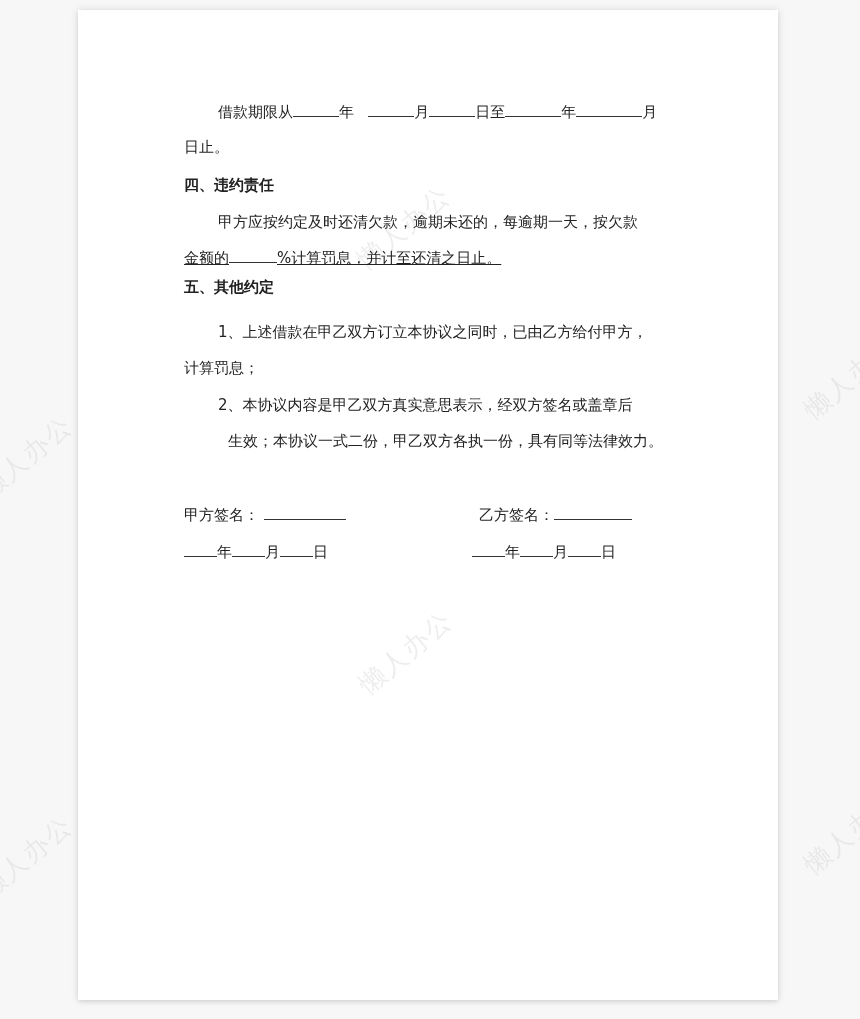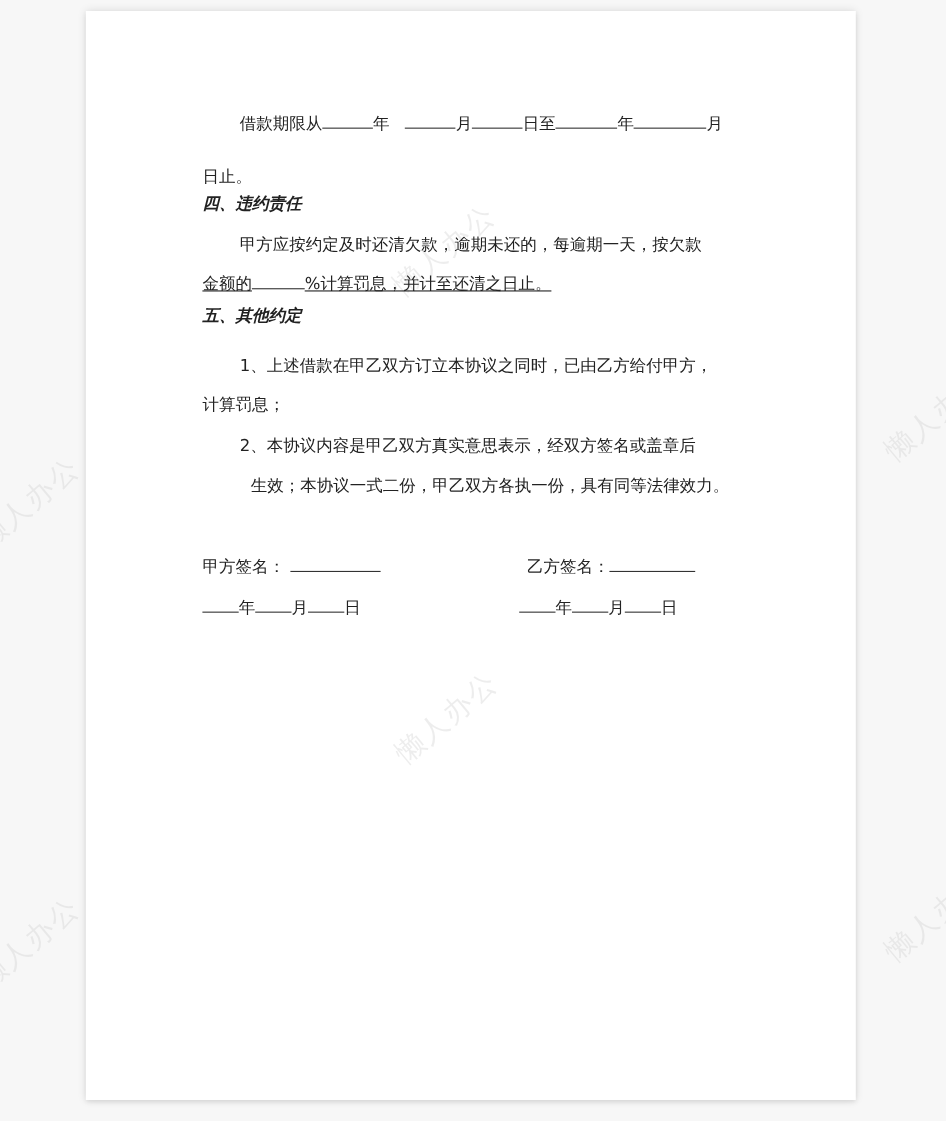--- a/index.html
+++ b/index.html
@@ -44,21 +44,21 @@
       letter-spacing: 2px;
     }
     .line {
       position: absolute;
       left: 106px;
       font-size: 15px;
       line-height: 20px;
       white-space: nowrap;
     }
     .indent { padding-left: 34px; }
-    .heading { font-weight: bold; font-style: italic; }
+    .heading { font-weight: bold; }
     .blank {
       display: inline-block;
       border-bottom: 1px solid #333;
       height: 14px;
       vertical-align: baseline;
     }
   </style>
 </head>
 <body>
 
@@ -67,21 +67,21 @@
 <div class="bg-watermark" style="left:795px; top:360px;">懒人办公</div>
 <div class="bg-watermark" style="left:795px; top:815px;">懒人办公</div>
 
 <div class="page">
   <div class="watermark" style="left:270px; top:200px;">懒人办公</div>
   <div class="watermark" style="left:272px; top:625px;">懒人办公</div>
 
   <div class="line indent" style="top:92px;">
     <span>借款期限从</span><span class="blank" style="width:46px;"></span><span>年</span>&nbsp;&nbsp;&nbsp;<span class="blank" style="width:46px;"></span><span>月</span><span class="blank" style="width:46px;"></span><span>日至</span><span class="blank" style="width:56px;"></span><span>年</span><span class="blank" style="width:66px;"></span><span>月</span>
   </div>
-  <div class="line" style="top:140px;">日止。</div>
+  <div class="line" style="top:127px;">日止。</div>
 
   <div class="line heading" style="top:165px;">四、违约责任</div>
   <div class="line indent" style="top:202px;">甲方应按约定及时还清欠款，逾期未还的，每逾期一天，按欠款</div>
   <div class="line" style="top:238px;text-decoration:underline;">
     <span>金额的</span><span class="blank" style="width:48px;"></span><span>%计算罚息，并计至还清之日止。</span>
   </div>
 
   <div class="line heading" style="top:267px;">五、其他约定</div>
   <div class="line indent" style="top:312px;">1、上述借款在甲乙双方订立本协议之同时，已由乙方给付甲方，</div>
   <div class="line" style="top:348px;">计算罚息；</div>

